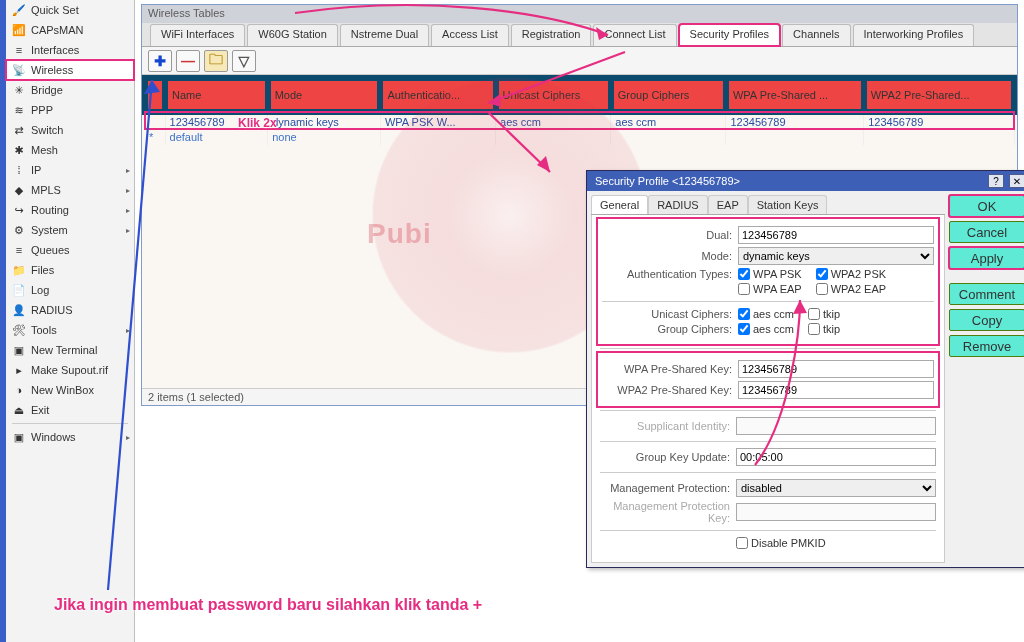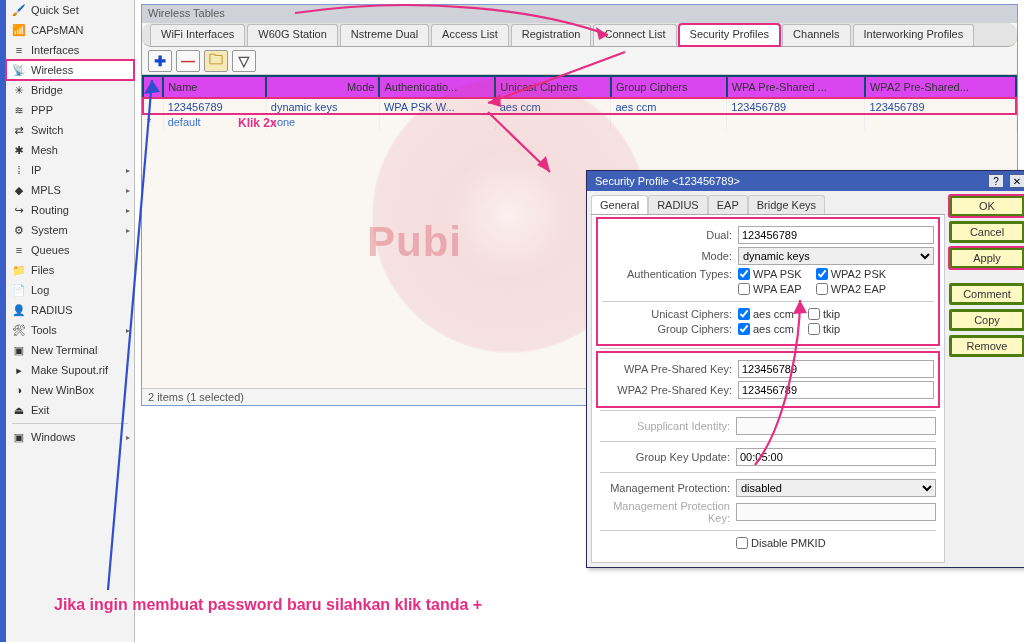--- a/index.html
+++ b/index.html
@@ -51,21 +51,21 @@
   }
   .panel-title {
     height: 18px; background: #cfd2d8; color: #5b5b5b;
     font-size: 11px; padding: 2px 6px;
   }
   
   .tabs {
     display: flex; align-items: flex-end; height: 24px;
     background: #e4e4e4;
     border-bottom: 1px solid #aaa;
-    padding-left: 8px; gap: 2px; border-radius: 9px;
+    padding-left: 8px; gap: 2px;
   }
   .tab {
     padding: 3px 10px; height: 22px;
     background: #efefef; border: 1px solid #bcbcbc; border-bottom: none;
     border-radius: 3px 3px 0 0;
     color: #333; cursor: default;
     white-space: nowrap;
   }
   .tab.active { background: #fff; }
   .tab.highlight {
@@ -86,22 +86,22 @@
     cursor: default;
   }
   .tool-btn.add { color: #1447d0; }
   .tool-btn.del { color: #c33; }
   .tool-btn.copy { color: #b88a1a; background:#f7e9b7; }
   .tool-btn.filter { color: #555; }
 
   
   .tbl { width: 100%; border-collapse: collapse; font-size: 11px; }
   .tbl th {
-    background: #d946ef; border: 2px solid #0c4a6e; text-align: left;
-    font-weight: normal; padding: 2px 4px; height: 22px;
+    background: #ef4444; border: 6px solid #0c4a6e; text-align: left;
+    font-weight: normal; padding: 2px 4px; height: 34px;
     white-space: nowrap; overflow: hidden;
   }
   .tbl td { border-right: 1px solid #eee; padding: 1px 4px; height: 16px; }
   tr.row-selected { outline: 2px solid #e62d81; outline-offset:-1px; color:#264da0; }
   tr.row-default td { color: #3d72c9; }
 
   .statusbar {
     position: absolute; left:0; right:0; bottom:0;
     background:#f5f5f5; border-top:1px solid #ccc;
     font-size:11px; padding:2px 6px; color:#555;
@@ -148,41 +148,41 @@
   .chk-line label { display:flex; align-items:center; gap:3px; width:auto; text-align:left; color:#333; }
   .chk-line input[type=checkbox]{ width:12px; height:12px; }
 
   .group-outline {
     outline: 2px solid #e62d81;
     outline-offset: 2px;
   }
 
   .dlg-right { width: 76px; display:flex; flex-direction:column; gap:4px; }
   .side-btn {
-    height: 22px; border:3px solid #4d7c0f; background:#fef9c3;
-    border-radius:2px; font-size:11px; color:#333; cursor:default;
+    height: 22px; border:1px solid #4d7c0f; background:#5eead4;
+    border-radius:2px; font-size:13px; color:#333; cursor:default;
     display:flex; align-items:center; justify-content:center;
   }
   .side-btn.hl { outline:2px solid #e62d81; outline-offset:-1px; }
 
   
   .watermark-circ {
     position:absolute; left:200px; top:40px; width:350px; height:350px;
     background: radial-gradient(circle, rgba(210,44,66,0.15) 0%, rgba(210,44,66,0.10) 55%, rgba(255,255,255,0) 56%);
     border-radius:50%;
     pointer-events:none; z-index: 2;
   }
   .watermark-inner{
     position:absolute; left:310px; top:150px; width:130px; height:130px;
     background: radial-gradient(circle, rgba(255,255,255,0.6) 0%, rgba(255,255,255,0) 70%);
     border-radius:50%; pointer-events:none; z-index:2;
   }
   .wm-text {
     position:absolute; left:232px; top:218px;
-    font-size:42px; font-weight:700;
+    font-size:28px; font-weight:700;
     color: rgba(206, 33, 54, 0.28);
     letter-spacing: 1px;
     pointer-events:none; z-index:3;
     white-space:nowrap;
   }
 
   
   .annot { position:absolute; z-index:30; pointer-events:none; }
   .annot-text {
     color:#e62d81; font-weight:bold; font-size:12px;
@@ -327,21 +327,21 @@
       <span class="tool-btn del">—</span>
       <span class="tool-btn copy">🗀</span>
       <span class="tool-btn filter">▽</span>
     </div>
 
     <table class="tbl">
       <thead>
           <tr>
             <th style="width: 16px;"></th>
             <th style="width: 82px;">Name</th>
-            <th style="width: 90px; text-align: right;">Mode</th>
+            <th style="width: 90px;">Mode</th>
             <th style="width: 92px;">Authenticatio...</th>
             <th style="width: 92px;">Unicast Ciphers</th>
             <th style="width: 92px;">Group Ciphers</th>
             <th style="width: 110px;">WPA Pre-Shared ...</th>
             <th style="width: 120px;">WPA2 Pre-Shared...</th>
           </tr>
         </thead>
       <tbody>
           <tr class="row-selected">
             <td></td>
@@ -376,21 +376,21 @@
         <span class="winbtn">?</span>
         <span class="winbtn">✕</span>
       </span>
     </div>
     <div class="dlg-body">
       <div class="dlg-left">
         <div class="dlg-tabs">
             <div class="dlg-tab active">General</div>
             <div class="dlg-tab">RADIUS</div>
             <div class="dlg-tab">EAP</div>
-            <div class="dlg-tab">Bridge Keys</div>
+            <div class="dlg-tab">Station Keys</div>
           </div>
         <div class="dlg-form">
 
           <div class="group-outline" style="padding:2px 2px 4px;">
             <div class="form-row">
               <label>Dual:</label>
               <input type="text" value="123456789" style="">
             </div>
             <div class="form-row">
               <label>Mode:</label>

